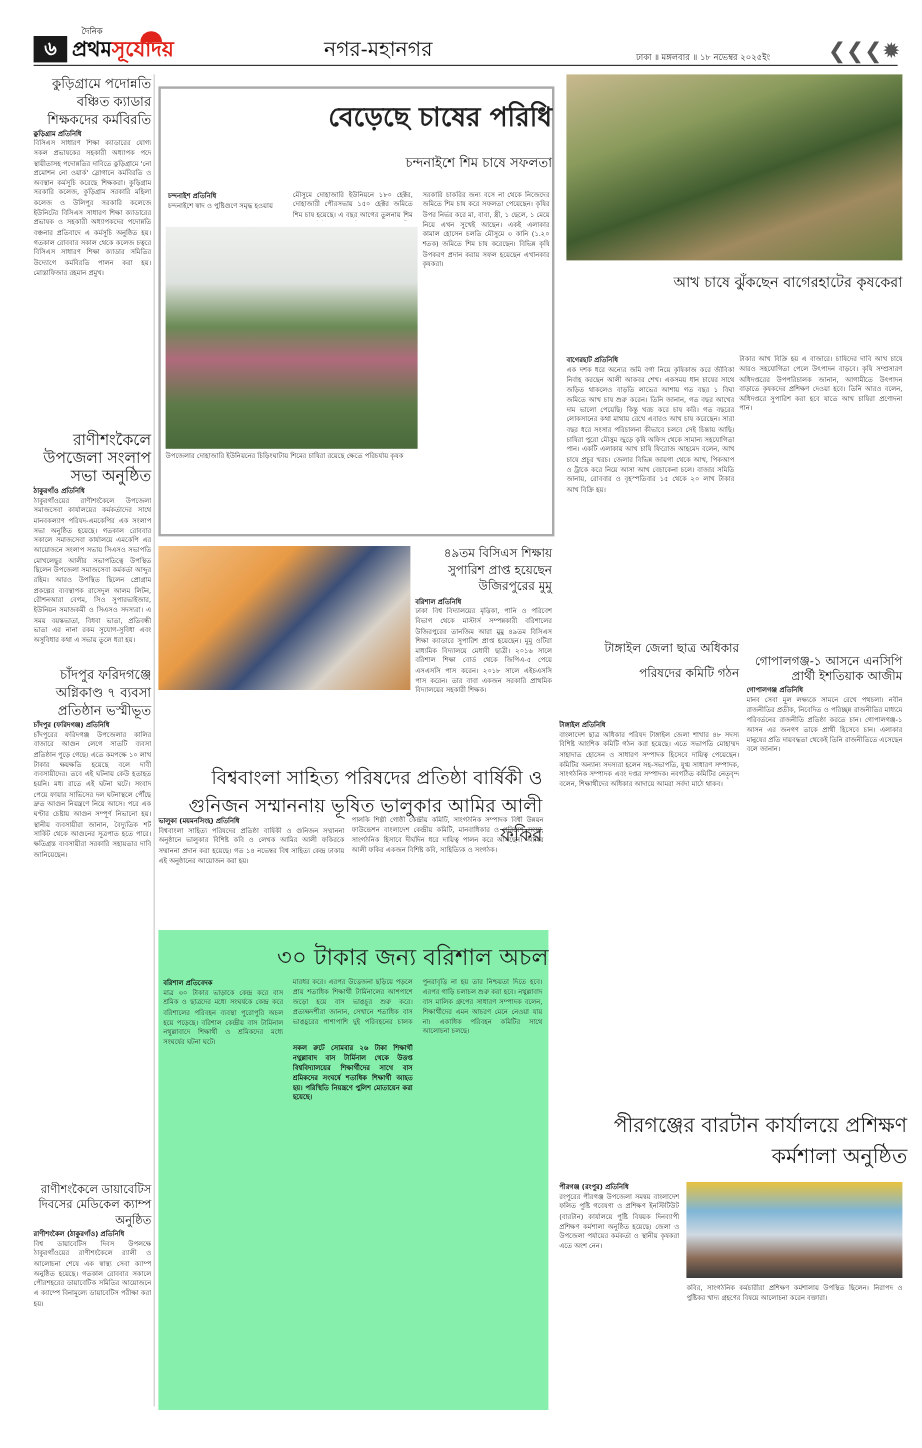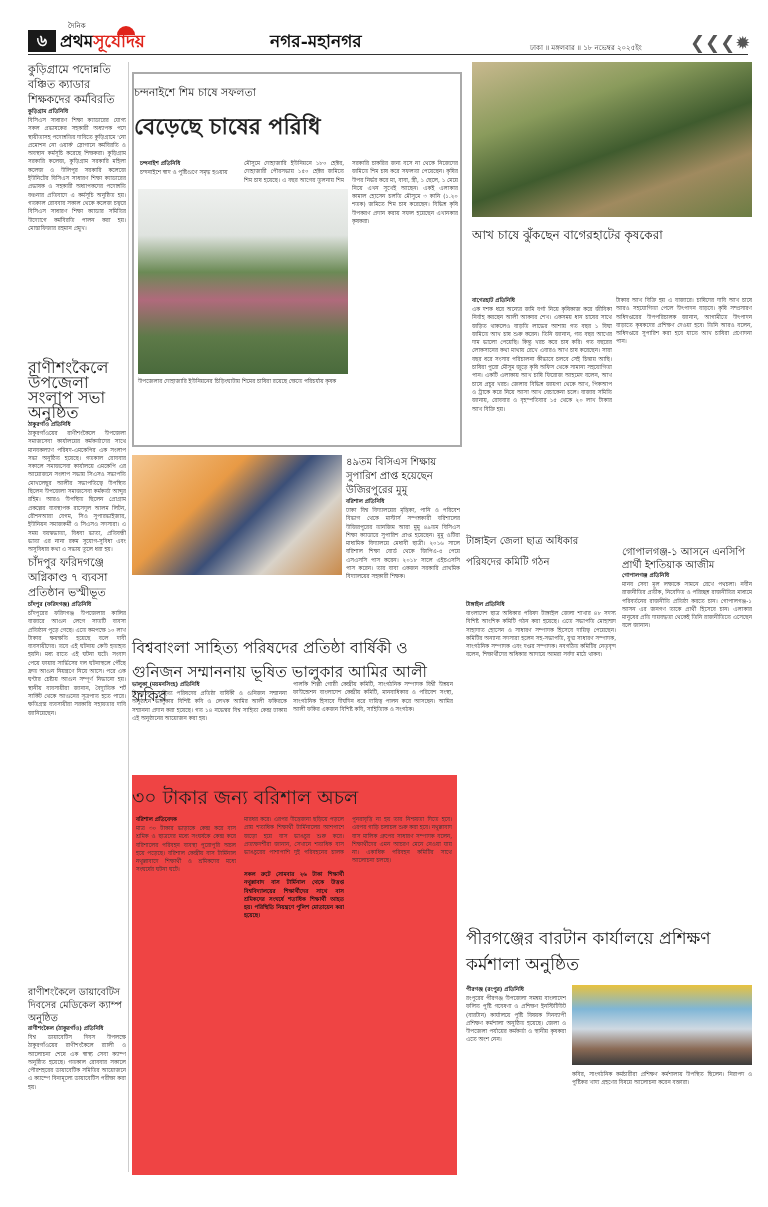--- a/index.html
+++ b/index.html
@@ -4,32 +4,32 @@
 <style>
 *{box-sizing:border-box;margin:0;padding:0}
 body{width:768px;height:1207px;background:#fff;font-family:"DejaVu Sans",sans-serif;color:#222;position:relative;overflow:hidden}
 .abs{position:absolute}
 .header{position:absolute;left:0;top:0;width:768px;height:52px}
 .pgnum{position:absolute;left:28px;top:30px;width:28px;height:22px;background:#1a1a1a;color:#fff;font-size:16px;font-weight:bold;text-align:center;line-height:22px;font-family:"DejaVu Serif",serif}
 .brand{position:absolute;left:60px;top:28px;font-size:17px;font-weight:bold;font-family:"DejaVu Serif",serif;color:#111}
 .brand .sun{color:#e0241b}
 .brand small{position:absolute;left:8px;top:-8px;font-size:7px;font-weight:normal}
 .sunicon{position:absolute;left:117px;top:26px;width:18px;height:9px;border-radius:9px 9px 0 0;background:#e0241b}
-.section{position:absolute;left:270px;top:28px;font-size:17px;font-weight:bold;font-family:"DejaVu Serif",serif;color:#111}
+.section{position:absolute;left:270px;top:28px;font-size:17px;font-weight:normal;font-family:"DejaVu Serif",serif;color:#111}
 .dateline{position:absolute;left:530px;top:42px;font-size:7px;color:#333}
 .ornament{position:absolute;left:690px;top:32px;font-size:18px;color:#555}
 .rule{position:absolute;left:28px;top:54px;width:720px;height:1px;background:#333}
 .col-rule{position:absolute;width:1px;background:#ccc}
 .body{font-size:5.6px;line-height:8.3px;color:#333;text-align:justify;overflow:hidden}
-.hd{font-family:"DejaVu Serif",serif;text-align:left;color:#222;font-weight:normal}
+.hd{font-family:"DejaVu Serif",serif;text-align:right;color:#222;font-weight:normal}
 .by{font-weight:bold;font-size:5.6px;color:#111}
 .box{position:absolute;border:2px solid #aaa}
 .img{position:absolute;overflow:hidden}
 .cap{font-size:5.6px;line-height:8px;color:#333}
-.grey{background:#ef4444}
+.grey{background:#86efac}
 </style>
 </head>
 <body>
 
 <div class="header">
   <div class="pgnum">৬</div>
   <div class="sunicon"></div>
   <div class="brand">
     <small>দৈনিক</small>
     <span>প্রথম</span><span class="sun">সূর্যোদয়</span>
@@ -40,42 +40,42 @@
 </div>
 <div class="rule"></div>
 
 <div class="abs" style="left:28px;top:62px;width:98px">
   <div class="hd" style="font-size:11px;line-height:15px">কুড়িগ্রামে পদোন্নতি বঞ্চিত ক্যাডার শিক্ষকদের কর্মবিরতি</div>
   <div class="by">কুড়িগ্রাম প্রতিনিধি</div>
   <div class="body" style="height:175px">বিসিএস সাধারণ শিক্ষা ক্যাডারের যোগ্য সকল প্রভাষকের সহকারী অধ্যাপক পদে স্থায়ীতাসহ পদোন্নতির দাবিতে কুড়িগ্রামে 'নো প্রমোশন নো ওয়ার্ক' স্লোগানে কর্মবিরতি ও অবস্থান কর্মসূচি করেছে শিক্ষকরা। কুড়িগ্রাম সরকারি কলেজ, কুড়িগ্রাম সরকারি মহিলা কলেজ ও উলিপুর সরকারি কলেজে ইউনিটের বিসিএস সাধারণ শিক্ষা ক্যাডারের প্রভাষক ও সহকারী অধ্যাপকদের পদোন্নতি বঞ্চনার প্রতিবাদে এ কর্মসূচি অনুষ্ঠিত হয়। গতকাল রোববার সকাল থেকে কলেজ চত্বরে বিসিএস সাধারণ শিক্ষা ক্যাডার সমিতির উদ্যোগে কর্মবিরতি পালন করা হয়। মোস্তাফিজার রহমান প্রমুখ।</div>
 </div>
 
 <div class="abs" style="left:28px;top:360px;width:98px">
-  <div class="hd" style="font-size:16px;line-height:15px">রাণীশংকৈলে উপজেলা সংলাপ সভা অনুষ্ঠিত</div>
+  <div class="hd" style="font-size:13px;line-height:15px">রাণীশংকৈলে উপজেলা সংলাপ সভা অনুষ্ঠিত</div>
   <div class="by">ঠাকুরগাঁও প্রতিনিধি</div>
   <div class="body" style="height:150px">ঠাকুরগাঁওয়ের রাণীশংকৈলে উপজেলা সমাজসেবা কার্যালয়ের কর্মকর্তাদের সাথে মানবকল্যাণ পরিষদ-এমকেপির এক সংলাপ সভা অনুষ্ঠিত হয়েছে। গতকাল রোববার সকালে সমাজসেবা কার্যালয়ে এমকেপি এর আয়োজনে সংলাপ সভায় সিএসও সভাপতি মোখলেছুর আলীর সভাপতিত্বে উপস্থিত ছিলেন উপজেলা সমাজসেবা কর্মকর্তা আব্দুর রহিম। আরও উপস্থিত ছিলেন প্রোগ্রাম প্রকল্পের ব্যবস্থাপক রাসেদুল আলম লিটন, রৌশনআরা বেগম, সিও সুপারভাইজার, ইউনিয়ন সমাজকর্মী ও সিএসও সদস্যরা। এ সময় বয়স্কভাতা, বিধবা ভাতা, প্রতিবন্ধী ভাতা এর নানা রকম সুযোগ-সুবিধা এবং অসুবিধার কথা এ সভায় তুলে ধরা হয়।</div>
 </div>
 
 <div class="abs" style="left:28px;top:555px;width:98px">
   <div class="hd" style="font-size:11px;line-height:15px">চাঁদপুর ফরিদগঞ্জে অগ্নিকাণ্ড ৭ ব্যবসা প্রতিষ্ঠান ভস্মীভূত</div>
   <div class="by">চাঁদপুর (ফরিদগঞ্জ) প্রতিনিধি</div>
   <div class="body" style="height:345px">চাঁদপুরের ফরিদগঞ্জ উপজেলার কালির বাজারে আগুন লেগে সাতটি ব্যবসা প্রতিষ্ঠান পুড়ে গেছে। এতে কমপক্ষে ১০ লাখ টাকার ক্ষয়ক্ষতি হয়েছে বলে দাবী ব্যবসায়ীদের। তবে এই ঘটনায় কেউ হতাহত হয়নি। মধ্য রাতে এই ঘটনা ঘটে। সংবাদ পেয়ে ফায়ার সার্ভিসের দল ঘটনাস্থলে পৌঁছে দ্রুত আগুন নিয়ন্ত্রণে নিয়ে আসে। পরে এক ঘণ্টার চেষ্টায় আগুন সম্পূর্ণ নিভানো হয়। স্থানীয় ব্যবসায়ীরা জানান, বৈদ্যুতিক শর্ট সার্কিট থেকে আগুনের সূত্রপাত হতে পারে। ক্ষতিগ্রস্ত ব্যবসায়ীরা সরকারি সহায়তার দাবি জানিয়েছেন।</div>
 </div>
 
 <div class="abs" style="left:28px;top:985px;width:98px">
   <div class="hd" style="font-size:9.5px;line-height:13px">রাণীশংকৈলে ডায়াবেটিস দিবসের মেডিকেল ক্যাম্প অনুষ্ঠিত</div>
   <div class="by">রাণীশংকৈল (ঠাকুরগাঁও) প্রতিনিধি</div>
   <div class="body" style="height:120px">বিশ্ব ডায়াবেটিস দিবস উপলক্ষে ঠাকুরগাঁওয়ের রাণীশংকৈলে র‍্যালী ও আলোচনা শেষে এক স্বাস্থ্য সেবা ক্যাম্প অনুষ্ঠিত হয়েছে। গতকাল রোববার সকালে পৌরশহরের ডায়াবেটিক সমিতির আয়োজনে এ ক্যাম্পে বিনামূল্যে ডায়াবেটিস পরীক্ষা করা হয়।</div>
 </div>
 
 <div class="col-rule" style="left:128px;top:62px;height:1110px"></div>
 
 <div class="box" style="left:132px;top:72px;width:330px;height:375px">
+  <div class="hd" style="font-size:22px;font-weight:bold;margin-top:6px">বেড়েছে চাষের পরিধি</div>
   <div class="hd" style="margin-top:10px;font-size:11px">চন্দনাইশে শিম চাষে সফলতা</div>
-  <div class="hd" style="font-size:22px;font-weight:bold;margin-top:6px">বেড়েছে চাষের পরিধি</div>
   <div class="abs" style="left:6px;top:85px;width:100px">
     <div class="by">চন্দনাইশ প্রতিনিধি</div>
     <div class="body">চন্দনাইশে স্বাদ ও পুষ্টিগুণে সমৃদ্ধ হওয়ায়</div>
   </div>
   <div class="img" style="left:4px;top:115px;width:210px;height:185px;background:linear-gradient(180deg,#eef0ee 0%,#dfe3df 25%,#6b8a55 45%,#b06a7c 60%,#5d7a48 80%,#4a6a3c 100%)"></div>
   <div class="abs cap" style="left:4px;top:303px;width:210px">উপজেলার দোহাজারি ইউনিয়নের চিড়িংঘাটায় শিমের চাষিরা রয়েছে ক্ষেতে পরিচর্যায় কৃষক</div>
   <div class="abs body" style="left:110px;top:85px;width:100px;height:25px">মৌসুমে দোহাজারি ইউনিয়নে ১৮০ হেক্টর, দোহাজারী পৌরসভায় ১৫০ হেক্টর জমিতে শিম চাষ হয়েছে। এ বছর আগের তুলনায় শিম চাষের পরিধি বেড়েছে। শিম চাষে সফল স্থানীয় এক চাষি বলেন, উচ্চ শিক্ষিত হয়ে</div>
   <div class="abs body" style="left:218px;top:85px;width:106px;height:280px">সরকারি চাকরির জন্য বসে না থেকে নিজেদের জমিতে শিম চাষ করে সফলতা পেয়েছেন। কৃষির উপর নির্ভর করে মা, বাবা, স্ত্রী, ১ ছেলে, ১ মেয়ে নিয়ে এখন সুখেই আছেন। একই এলাকার কামাল হোসেন চলতি মৌসুমে ৩ কানি (১.২০ শতক) জমিতে শিম চাষ করেছেন। বিভিন্ন কৃষি উপকরণ প্রদান করায় সফল হয়েছেন এখানকার কৃষকরা।</div>
 </div>
 

